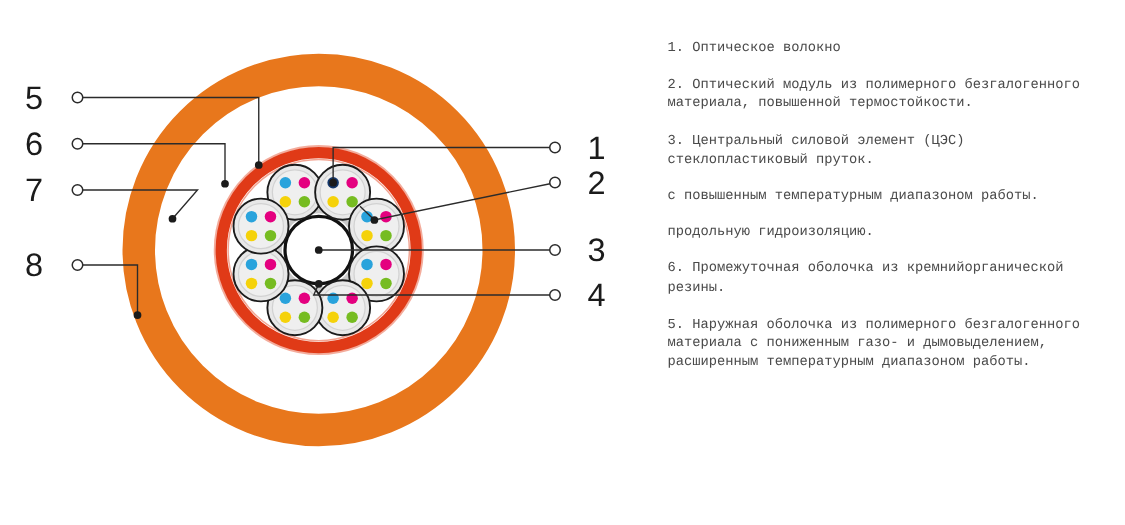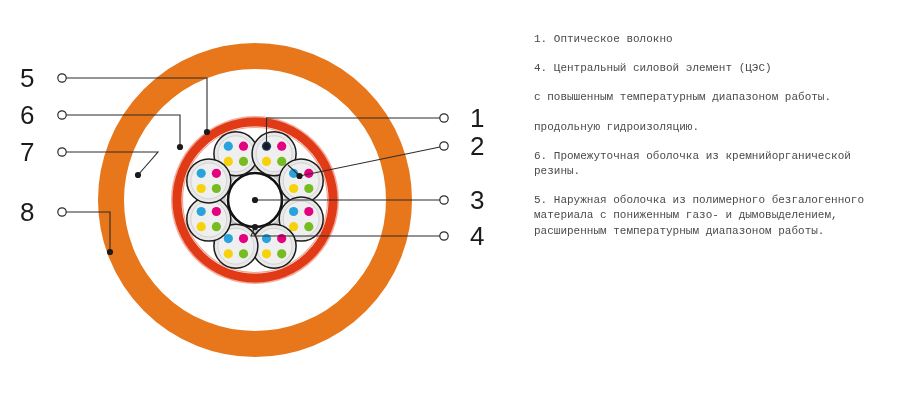--- a/index.html
+++ b/index.html
@@ -183,21 +183,26 @@
     </g>
 
   </svg>
 </div>
 
 <div id="legend">
   <div class="legend-entry">
     <span class="ln">1. Оптическое волокно</span>
   </div>
   <div class="legend-entry">
-    <span class="ln">4. Центральный силовой элемент (ЦЭС)</span>
+    <span class="ln">2. Оптический модуль из полимерного безгалогенного</span>
+    <span class="ln">материала, повышенной термостойкости.</span>
+  </div>
+  <div class="legend-entry">
+    <span class="ln">3. Центральный силовой элемент (ЦЭС)</span>
+    <span class="ln">стеклопластиковый пруток.</span>
   </div>
   <div class="legend-entry">
     <span class="ln">с повышенным температурным диапазоном работы.</span>
   </div>
   <div class="legend-entry">
     <span class="ln">продольную гидроизоляцию.</span>
   </div>
   <div class="legend-entry">
     <span class="ln">6. Промежуточная оболочка из кремнийорганической</span>
     <span class="ln">резины.</span>

